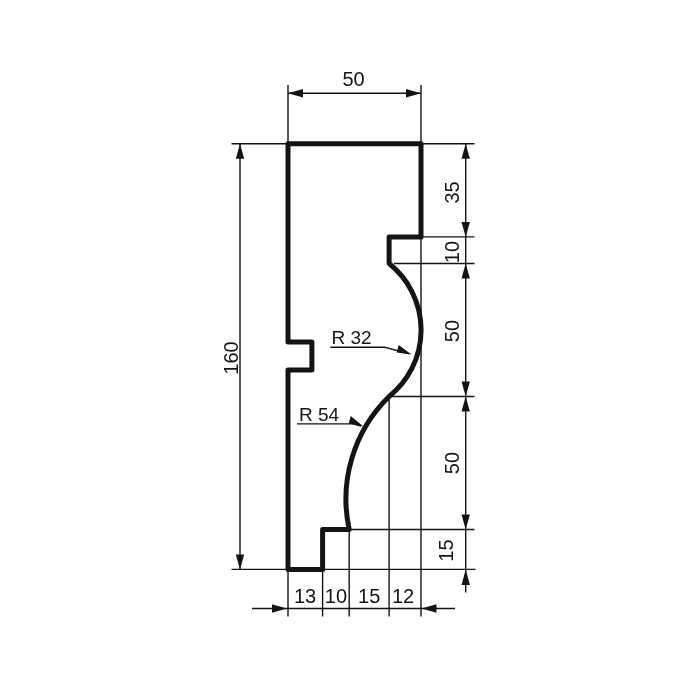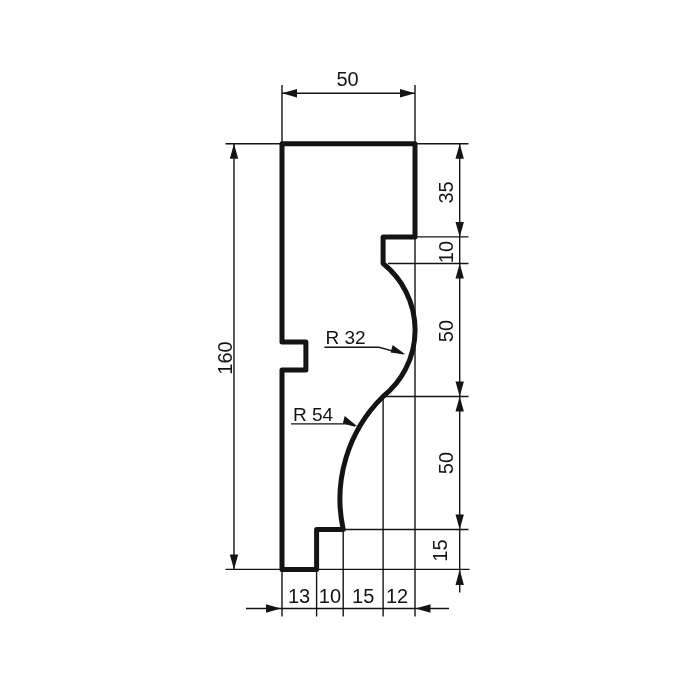--- a/index.html
+++ b/index.html
@@ -1,16 +1,16 @@
 <!DOCTYPE html>
 <html><head>
 <meta charset="utf-8">
 <style>
   html,body{margin:0;padding:0;background:#fff;}
-  .wrap{width:586px;height:686px;position:relative;}
+  .wrap{width:586px;height:686px;position:relative;padding-left:6px;}
   svg{display:block;filter:blur(0.35px);}
   text{font-family:"Liberation Sans",sans-serif;fill:#141414;}
 </style>
 </head>
 <body>
 <div class="wrap">
 <svg width="686" height="686" viewBox="0 0 686 686">
 
   <rect x="0" y="0" width="686" height="686" fill="#ffffff"></rect>
 

